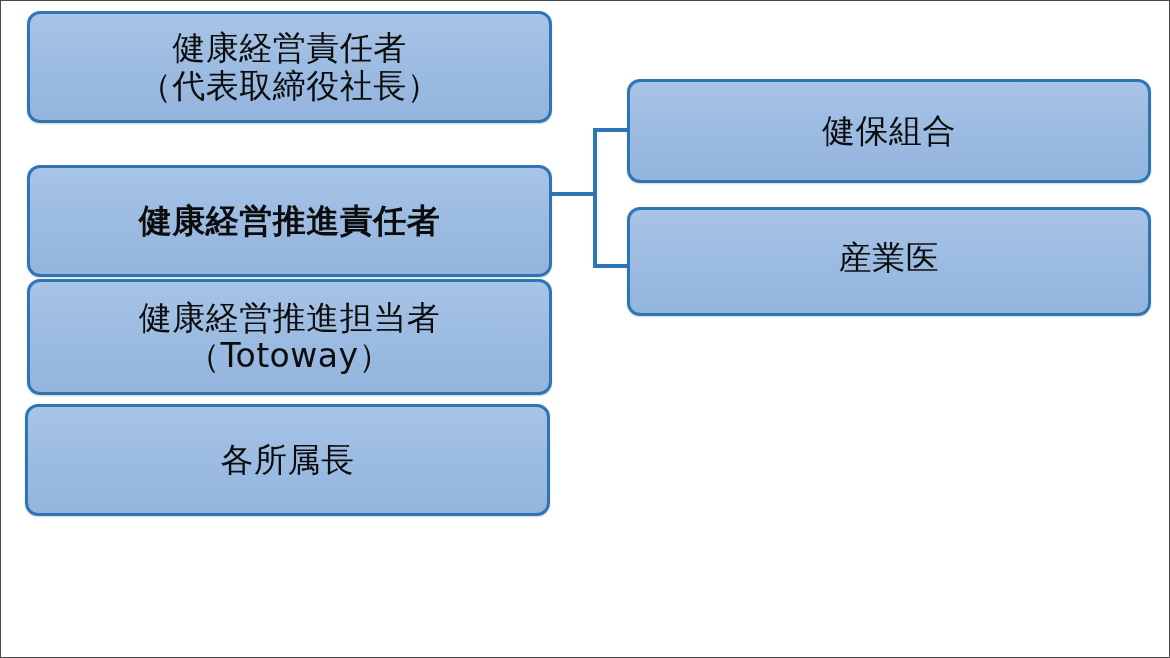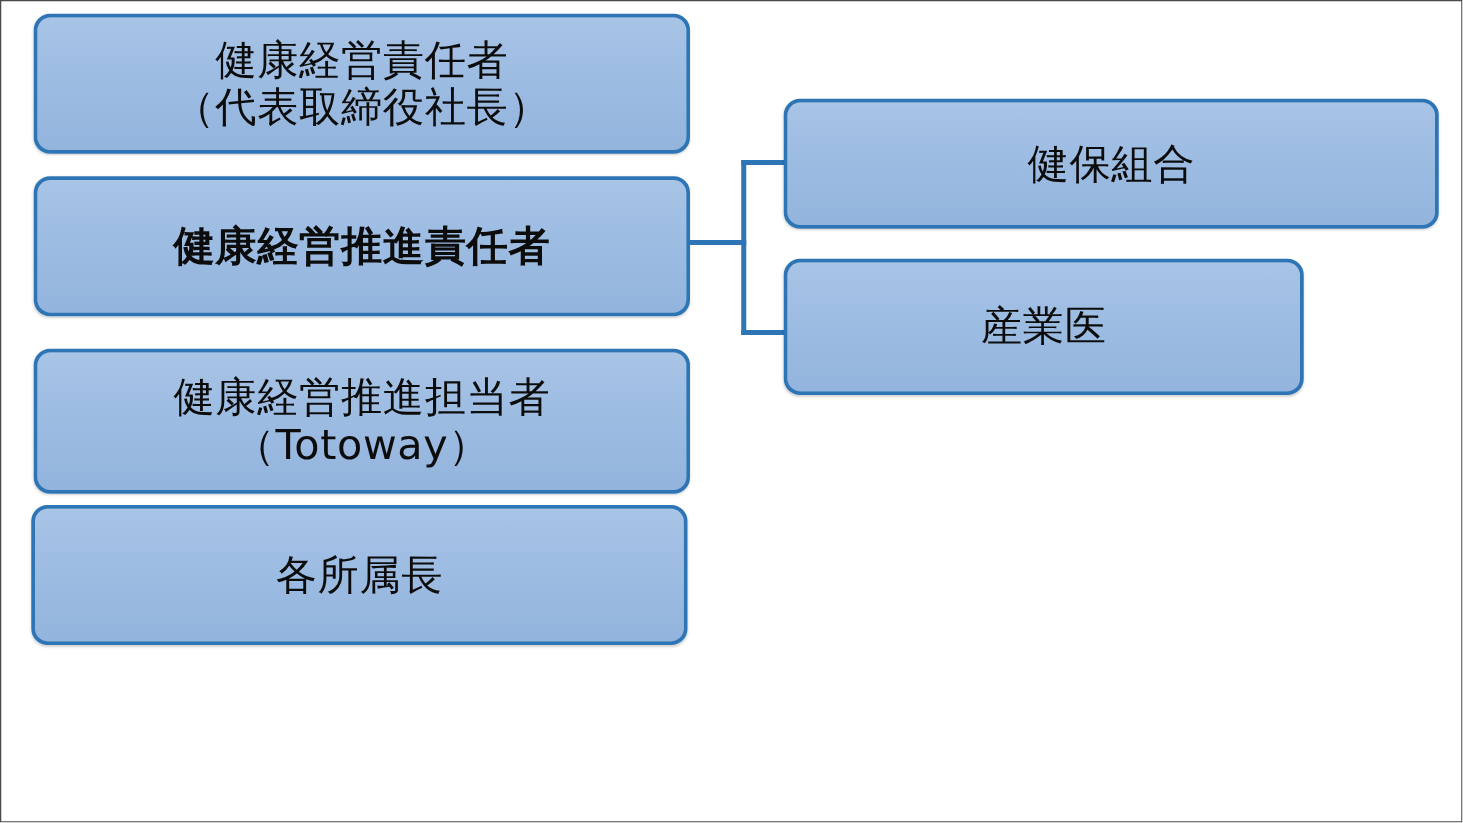--- a/index.html
+++ b/index.html
@@ -36,20 +36,21 @@
     text-align: center;
     color: #0c0c0c;
     line-height: 1.16;
     padding: 20px 8px;
     font-size: 33px;
     letter-spacing: 0.5px;
     white-space: pre-line;
   }
   .node.bold {
     font-weight: 700;
+    margin-top: 24px;
   }
 
   
   .conn {
     position: absolute;
     background: #2e75b6;
   }
   .conn-h { height: 4px; }
   .conn-v { width: 4px; }
 </style>
@@ -72,15 +73,15 @@
   <div class="conn conn-h" style="left:549px; top:191px; width:47px;"></div>
 
   <div class="conn conn-v" style="left:592px; top:127px; height:140px;"></div>
 
   <div class="conn conn-h" style="left:592px; top:127px; width:36px;"></div>
 
   <div class="conn conn-h" style="left:592px; top:263px; width:36px;"></div>
 
   <div class="node" style="left:626px; top:78px; width:524px; height:104px;">健保組合</div>
 
-  <div class="node" style="left:626px; top:206px; width:416px; height:109px;">産業医</div>
+  <div class="node" style="left:626px; top:206px; width:524px; height:109px;font-family:Liberation Mono, monospace;">産業医</div>
 
 </div>
 
 </body></html>

